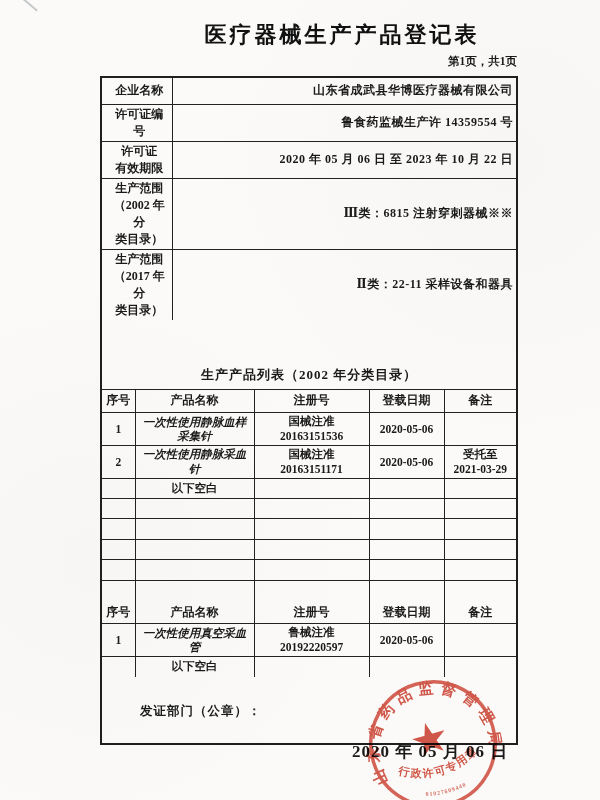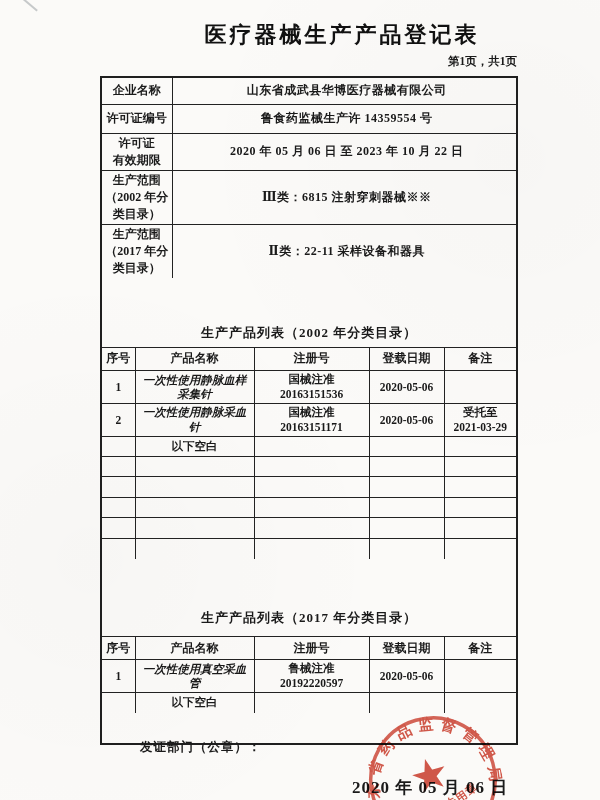--- a/index.html
+++ b/index.html
@@ -41,24 +41,24 @@
     border:1.5px solid #222; font-size:12px; font-weight:bold;
     text-align:center; vertical-align:middle; padding:1px 3px;
     overflow:hidden;
   }
   
   table tr > *:first-child { border-left:none; }
   table tr > *:last-child { border-right:none; }
   table tr:first-child > * { border-top:none; }
 
   .info-table td.lbl {
-    width:70px; white-space:pre-line; font-size:12px;
+    width:70px; white-space:pre-line; font-size:12px;padding-left:8px;
   }
   .info-table td.val {
-    text-align:center; padding-left:8px; letter-spacing:.5px;
+    text-align:right; padding-left:8px; letter-spacing:.5px;
   }
   .info-table tr:nth-child(1) td { height:26px; }
   .info-table tr:nth-child(2) td { height:29px; }
   .info-table tr:nth-child(3) td { height:35px; }
   .info-table tr:nth-child(4) td { height:42px; }
   .info-table tr:nth-child(5) td { height:48px; border-bottom:none; }
 
   .section-title {
     height:31px; line-height:31px; text-align:center;
     font-size:13px; font-weight:bold; letter-spacing:1px;
@@ -219,21 +219,20 @@
       <tr class="empty last">
             <td></td>
             <td></td>
             <td></td>
             <td></td>
             <td></td>
           </tr>
     </tbody>
       </table>
 
-    <div class="section-title tall">生产产品列表（2017 年分类目录）</div>
 
     <table class="prod-table">
       <colgroup>
           <col class="c-no">
           <col class="c-name">
           <col class="c-reg">
           <col class="c-date">
           <col>
         </colgroup>
       <tbody>

